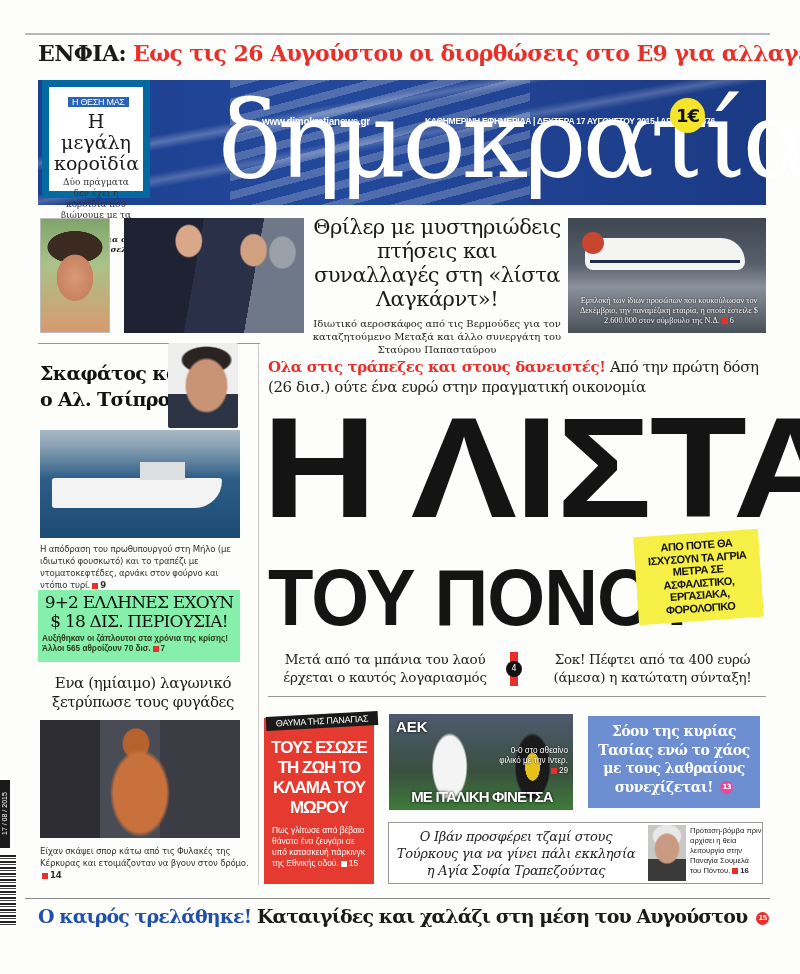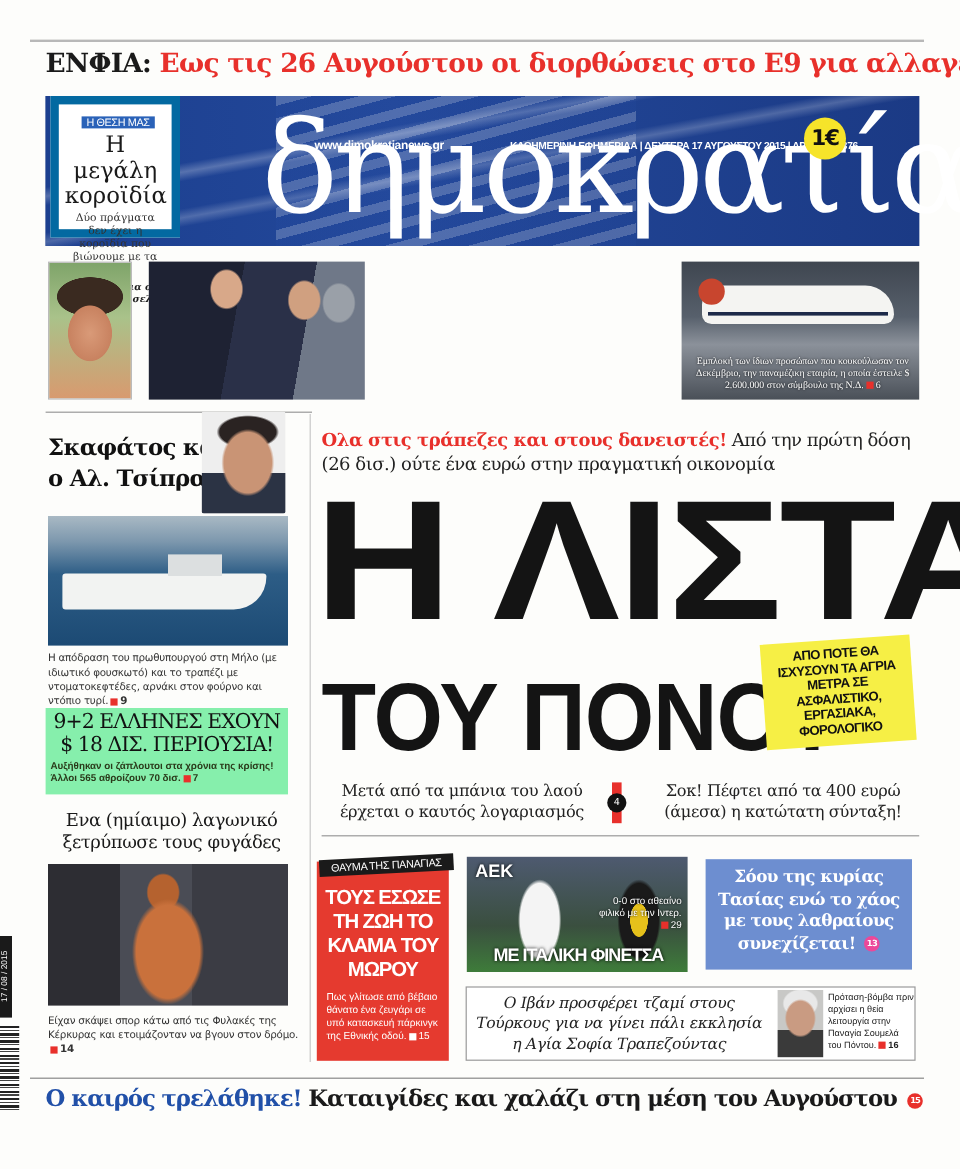--- a/index.html
+++ b/index.html
@@ -163,20 +163,22 @@
 <div class="abs thesis-box">
   <span class="thesis-tag">Η ΘΕΣΗ ΜΑΣ</span>
   <div class="thesis-title">Η μεγάλη κοροϊδία</div>
   <div class="thesis-body">Δύο πράγματα δεν έχει η κοροϊδία που βιώνουμε με τα Μνη-</div>
   <div class="thesis-more">συνέχεια στη σελ. 9</div>
 </div>
 
 <div class="abs photo photo-man"></div>
 <div class="abs photo photo-group"></div>
 <div class="abs story-lagarde">
+  <div class="lagarde-title">Θρίλερ με μυστηριώδεις πτήσεις και συναλλαγές στη «λίστα Λαγκάρντ»!</div>
+  <div class="lagarde-sub">Ιδιωτικό αεροσκάφος από τις Βερμούδες για τον καταζητούμενο Μεταξά και άλλο συνεργάτη του Σταύρου Παπασταύρου</div>
 </div>
 <div class="abs photo photo-jet"></div>
 <div class="abs jet-body"></div>
 <div class="abs jet-stripe"></div>
 <div class="abs jet-engine"></div>
 <div class="abs jet-caption">
   <span>Εμπλοκή των ίδιων προσώπων που κουκούλωσαν τον Δεκέμβριο, την παναμέζικη εταιρία, η οποία έστειλε $ 2.600.000 στον σύμβουλο της Ν.Δ.</span><span class="sq"></span><span>6</span>
 </div>
 
 <div class="abs rule-left"></div>

